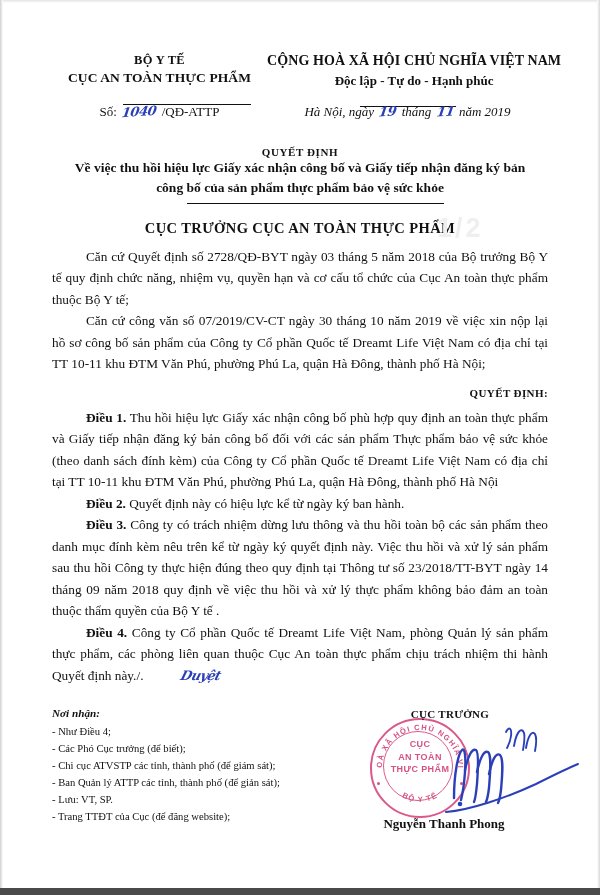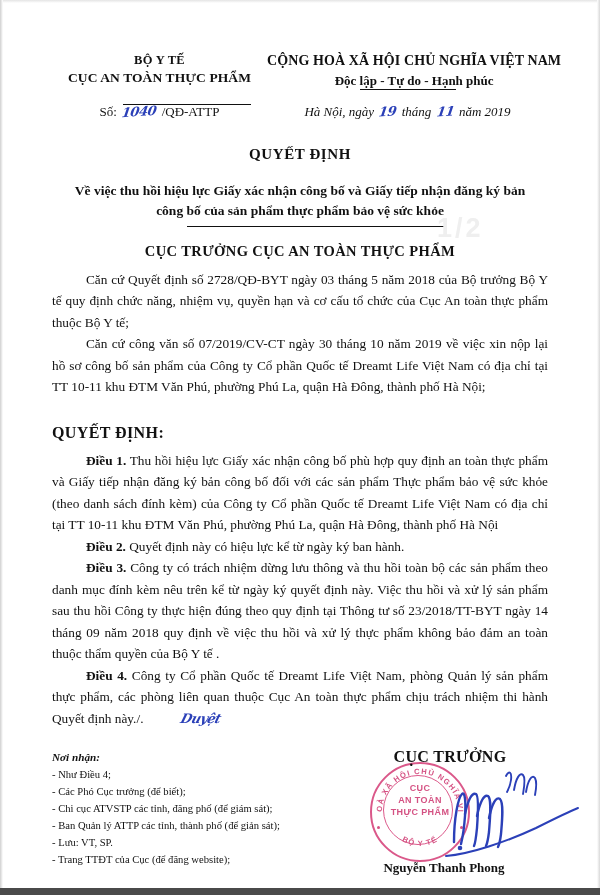--- a/index.html
+++ b/index.html
@@ -109,21 +109,21 @@
     white-space: nowrap;
   }
   .motto {
     font-size: 13px;
     font-weight: 700;
     line-height: 1.5;
     white-space: nowrap;
   }
   .motto .ul {
     border-bottom: 1.3px solid #111;
-    padding-bottom: 1px;
+    padding-bottom: 18px;
   }
 
   .subheader {
     display: flex;
     margin-top: 14px;
     align-items: baseline;
   }
   .numline {
     width: 215px;
     flex: 0 0 auto;
@@ -145,31 +145,31 @@
     font-weight: 700;
     letter-spacing: -0.5px;
     transform: skewX(-12deg) rotate(-4deg);
     display: inline-block;
     padding: 0 2px;
   }
 
   
   .doc-title {
     text-align: center;
-    font-size: 15px;
+    font-size: 11px;
     font-weight: 700;
     letter-spacing: 0.6px;
     margin-top: 26px;
   }
   .doc-subtitle {
     text-align: center;
     font-size: 13.5px;
     font-weight: 700;
     line-height: 1.45;
-    margin-top: 18px;
+    margin-top: 0;
     padding: 0 8px;
   }
   .doc-subtitle .ul {
     border-bottom: 1.3px solid #111;
     padding-bottom: 8px;
   }
   .authority {
     text-align: center;
     font-size: 14.5px;
     font-weight: 700;
@@ -185,25 +185,25 @@
     text-align: justify;
     text-justify: inter-word;
   }
   .para {
     text-indent: 34px;
     margin: 0;
   }
   .para b { font-weight: 700; }
 
   .center-head {
-    text-align: left;
-    font-size: 16px;
+    text-align: right;
+    font-size: 11px;
     font-weight: 700;
     letter-spacing: 0.4px;
-    margin-top: 22px;
+    margin-top: 10px;
     margin-bottom: 4px;
     text-indent: 0;
   }
 
   
   .footer {
     display: flex;
     margin-top: 18px;
     align-items: flex-start;
   }
@@ -224,21 +224,21 @@
     padding: 0;
   }
 
   .signblock {
     flex: 1 1 auto;
     position: relative;
     text-align: center;
     height: 150px;
   }
   .sign-title {
-    font-size: 16px;
+    font-size: 11px;
     font-weight: 700;
     letter-spacing: 0.3px;
     position: relative;
     z-index: 4;
     display: inline-block;
   }
   .sign-name {
     position: absolute;
     left: 0; right: 12px;
     top: 112px;
@@ -382,21 +382,21 @@
 
     </div>
 
     <div class="footer">
 
       <div class="recipients">
         <div class="rtitle">Nơi nhận:</div>
         <ul>
           <li>- Như Điều 4;</li>
           <li>- Các Phó Cục trưởng (để biết);</li>
-          <li>- Chi cục ATVSTP các tỉnh, đăng phố (để giám sát);</li>
+          <li>- Chi cục ATVSTP các tỉnh, thành phố (để giám sát);</li>
           <li>- Ban Quản lý ATTP các tỉnh, thành phố (để giản sát);</li>
           <li>- Lưu: VT, SP.</li>
           <li>- Trang TTĐT của Cục (để đăng website);</li>
         </ul>
       </div>
 
       <div class="signblock">
 
         <span class="sign-title">CỤC TRƯỞNG</span>
 

